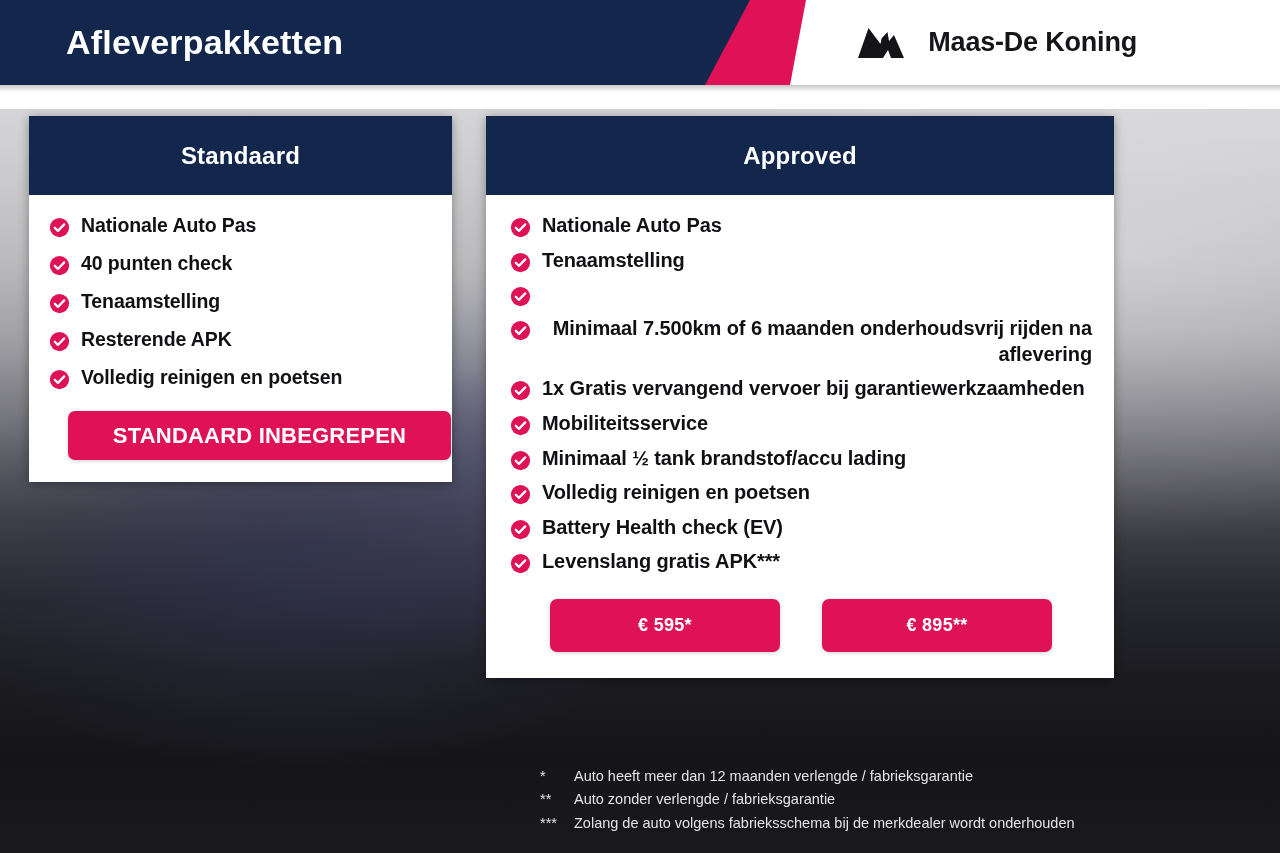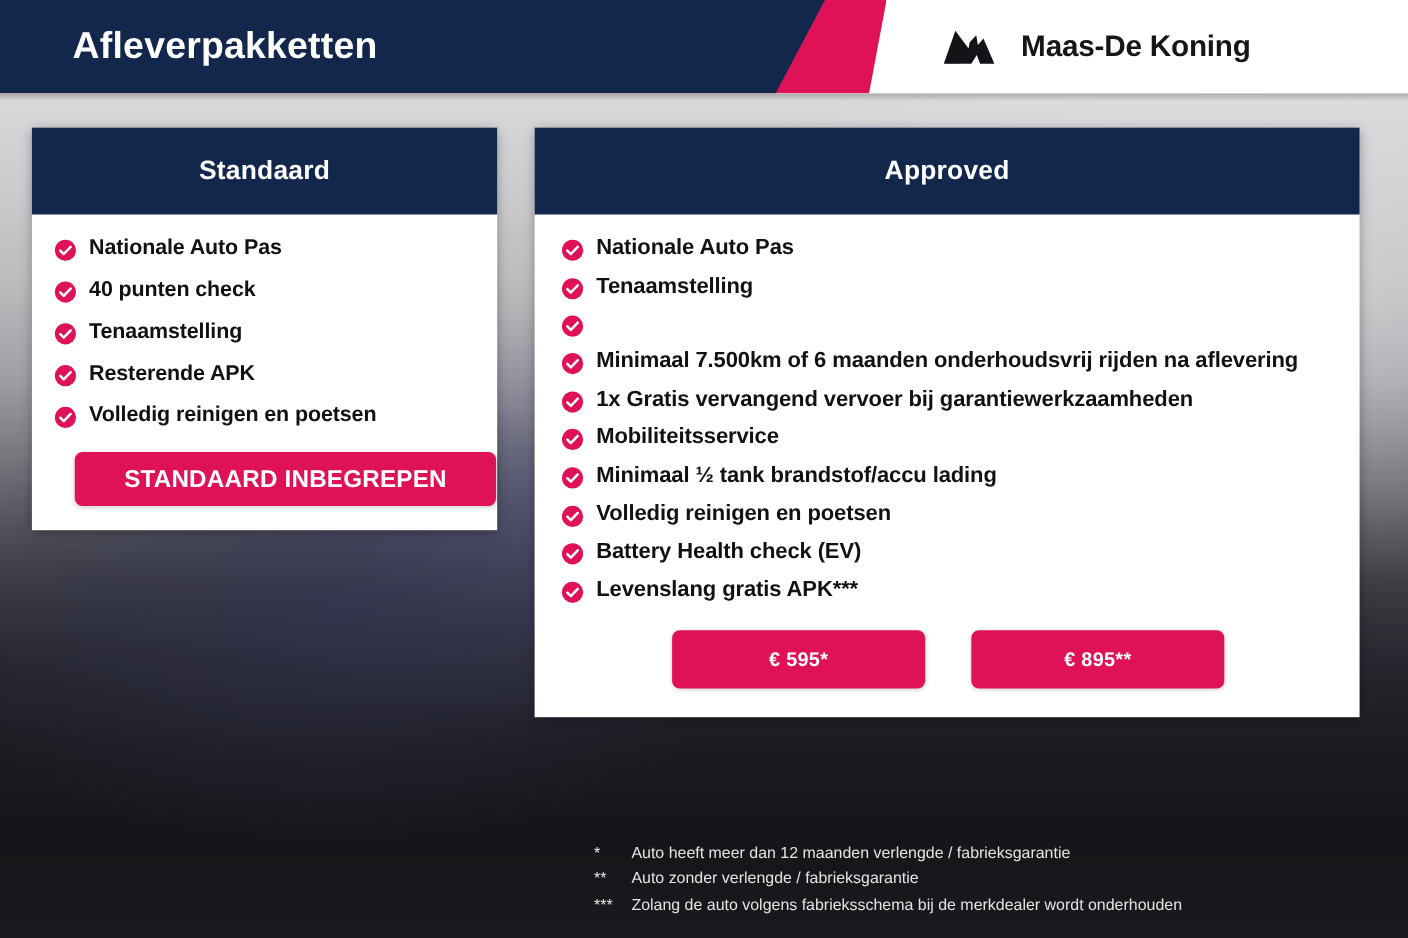--- a/index.html
+++ b/index.html
@@ -24,21 +24,21 @@
     z-index: 0;
   }
   #bg-veil {
     position: absolute; left: 0; top: 0; width: 1280px; height: 853px;
     background: linear-gradient(180deg, rgba(255,255,255,0.18) 0px, rgba(255,255,255,0.05) 180px, rgba(0,0,0,0.0) 330px, rgba(0,0,0,0.18) 560px, rgba(0,0,0,0.30) 853px);
     z-index: 1;
   }
 
   
   #header {
-    position: absolute; left: 0; top: 0; width: 1280px; height: 85px;
+    position: absolute; left: 0; top: 0; width: 1280px; height: 109px;
     background: #ffffff; z-index: 5; overflow: hidden;
   }
   #header-pink {
     position: absolute; left: 0; top: 0; width: 806px; height: 85px;
     background: #e01257;
     clip-path: polygon(0 0, 806px 0, 790px 85px, 0 85px);
   }
   #header-navy {
     position: absolute; left: 0; top: 0; width: 750px; height: 85px;
     background: #12274b;
@@ -65,21 +65,21 @@
     z-index: 6;
   }
 
   
   .card {
     position: absolute; z-index: 4;
     background: #ffffff;
     box-shadow: 0 2px 10px rgba(0,0,0,0.35);
   }
   #card-standaard { left: 29px; top: 116px; width: 423px; }
-  #card-approved  { left: 486px; top: 116px; width: 750px; }
+  #card-approved  { left: 486px; top: 116px; width: 628px; }
 
   .card-header {
     background: #12274b;
     height: 79px;
     display: flex; align-items: center; justify-content: center;
   }
   .card-header-title {
     color: #ffffff; font-size: 24px; font-weight: bold; letter-spacing: 0.2px;
   }
   .card-body { padding: 18px 20px 22px 20px; }

